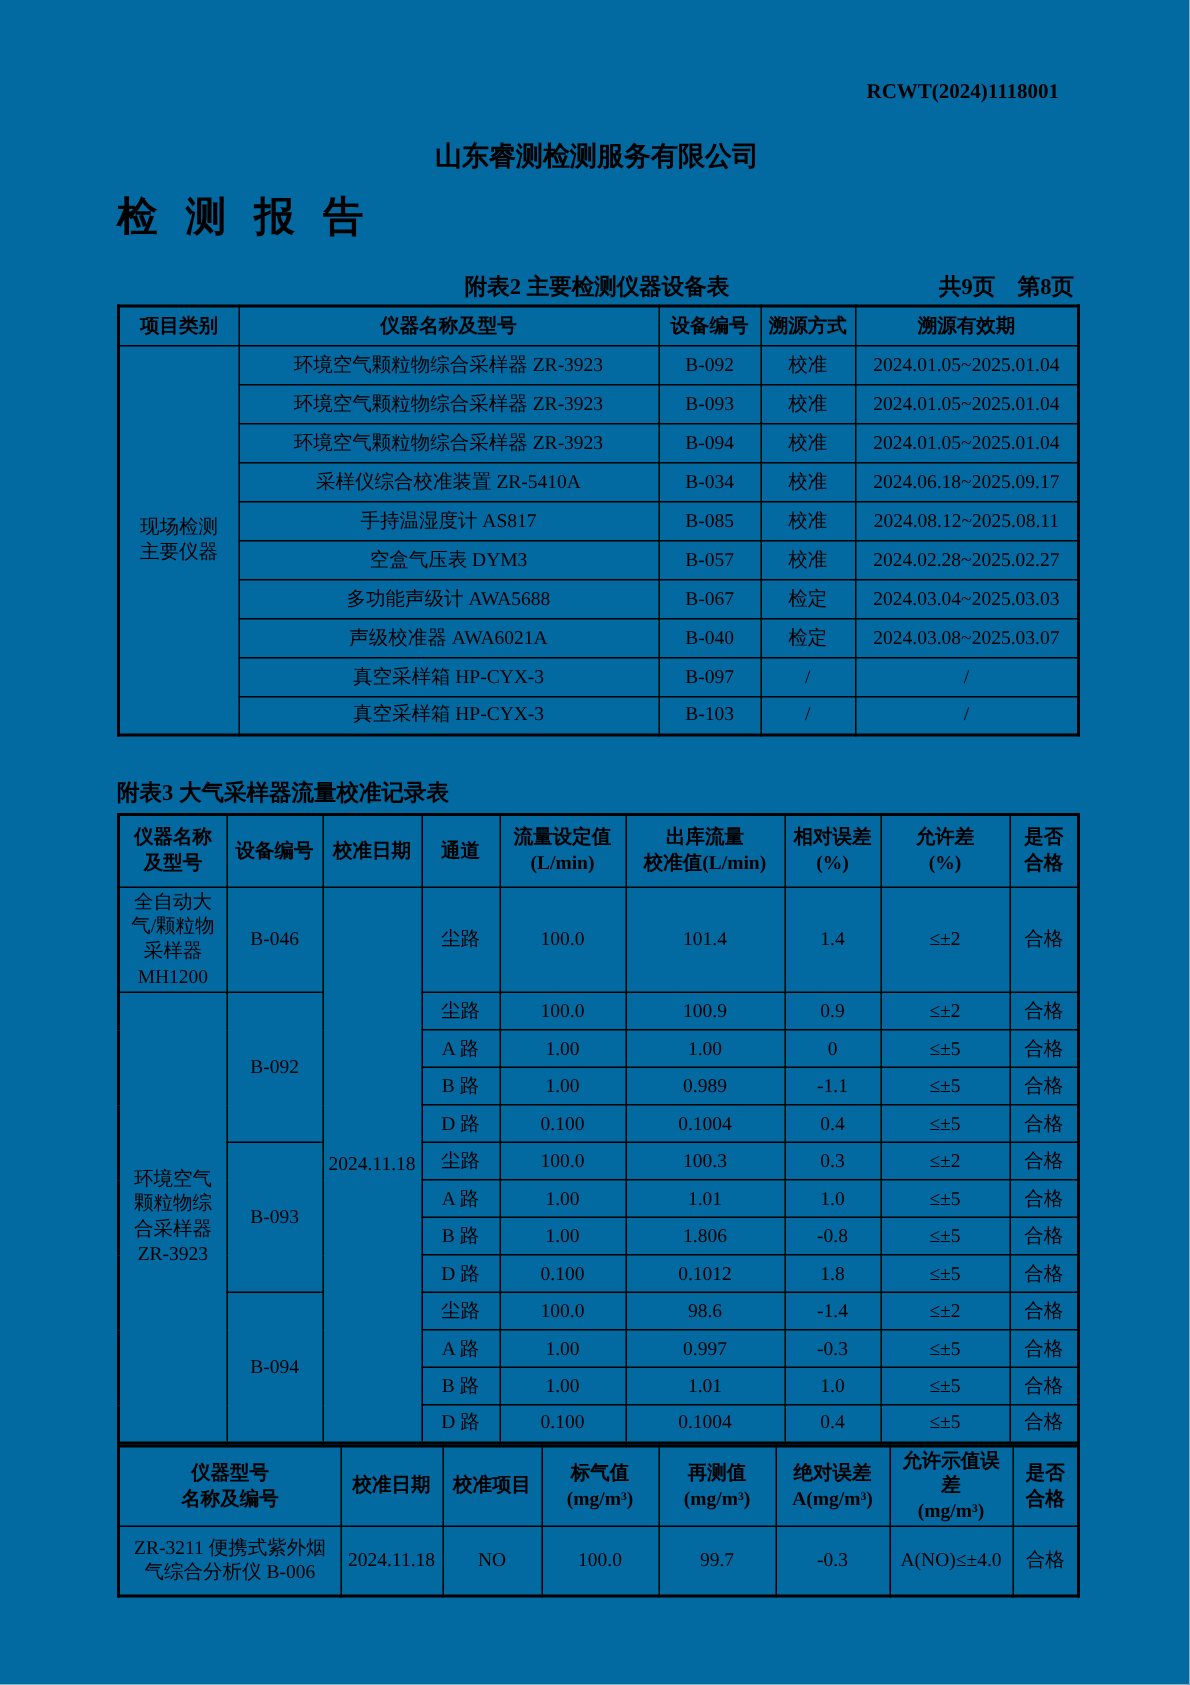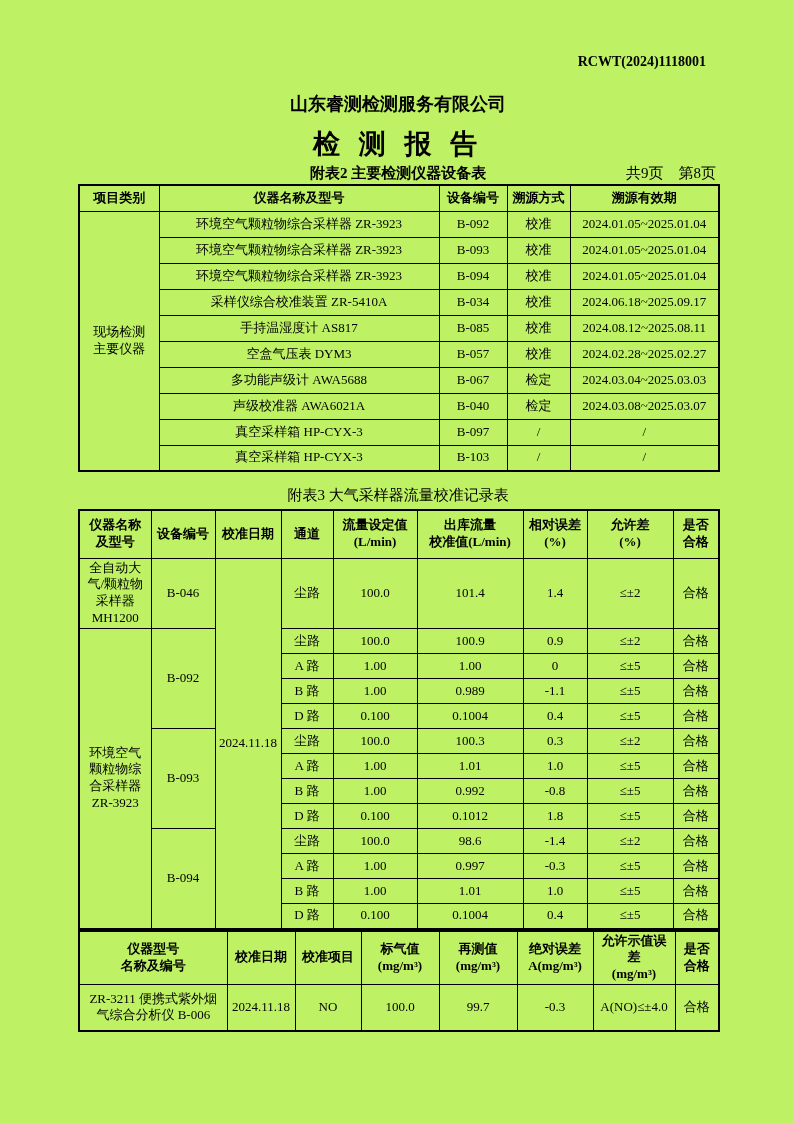--- a/index.html
+++ b/index.html
@@ -1,30 +1,30 @@
 <!DOCTYPE html>
 <html><head>
 <meta charset="utf-8">
 <style>
   * { margin: 0; padding: 0; box-sizing: border-box; }
   html, body { background: #e8e8e8; }
   .page {
-    width: 793px; height: 1123px; background: #bef264;
+    width: 793px; height: 1123px; background: #0369a1;
     margin: 0 auto; position: relative;
     font-family: "Liberation Serif", "DejaVu Serif", serif;
     color: #000;
   }
   .content { padding: 54px 75px 0 78px; }
   .doc-number { text-align: right; font-size: 14px; font-weight: bold; padding-right: 12px; }
   .company { text-align: center; font-size: 18px; font-weight: bold; margin-top: 22px; }
-  .report-title { text-align: center; font-size: 27px; font-weight: bold; letter-spacing: 6px; margin-top: 10px; }
-  .caption-row { position: relative; margin-top: 0; height: 22px; }
+  .report-title { text-align: left; font-size: 27px; font-weight: bold; letter-spacing: 6px; margin-top: 10px; }
+  .caption-row { position: relative; margin-top: 19px; height: 22px; }
   .caption { text-align: center; font-size: 15px; font-weight: bold; line-height: 22px; }
-  .page-info { position: absolute; right: 2px; top: 0; font-size: 15px; font-weight: normal; line-height: 22px; }
-  .tbl-caption { text-align: center; font-size: 15px; font-weight: normal; margin-top: 14px; margin-bottom: 4px; }
+  .page-info { position: absolute; right: 2px; top: 0; font-size: 15px; font-weight: bold; line-height: 22px; }
+  .tbl-caption { font-size: 15px; font-weight: bold; margin-top: 28px; margin-bottom: 4px; }
   table {
     border-collapse: collapse; table-layout: fixed; width: 640px;
     border: 2px solid #000; font-size: 13px;
   }
   th, td {
     border: 1px solid #000; text-align: center; vertical-align: middle;
     white-space: pre-line; line-height: 1.3; padding: 1px 2px;
     font-weight: normal; overflow: hidden;
   }
   th { font-weight: bold; font-family: Liberation Serif, serif; }
@@ -230,21 +230,21 @@
           <td>A 路</td>
           <td>1.00</td>
           <td>1.01</td>
           <td>1.0</td>
           <td>≤±5</td>
           <td>合格</td>
         </tr>
         <tr>
           <td>B 路</td>
           <td>1.00</td>
-          <td>0.992</td>
+          <td>1.806</td>
           <td>-0.8</td>
           <td>≤±5</td>
           <td>合格</td>
         </tr>
         <tr>
           <td>D 路</td>
           <td>0.100</td>
           <td>0.1012</td>
           <td>1.8</td>
           <td>≤±5</td>

